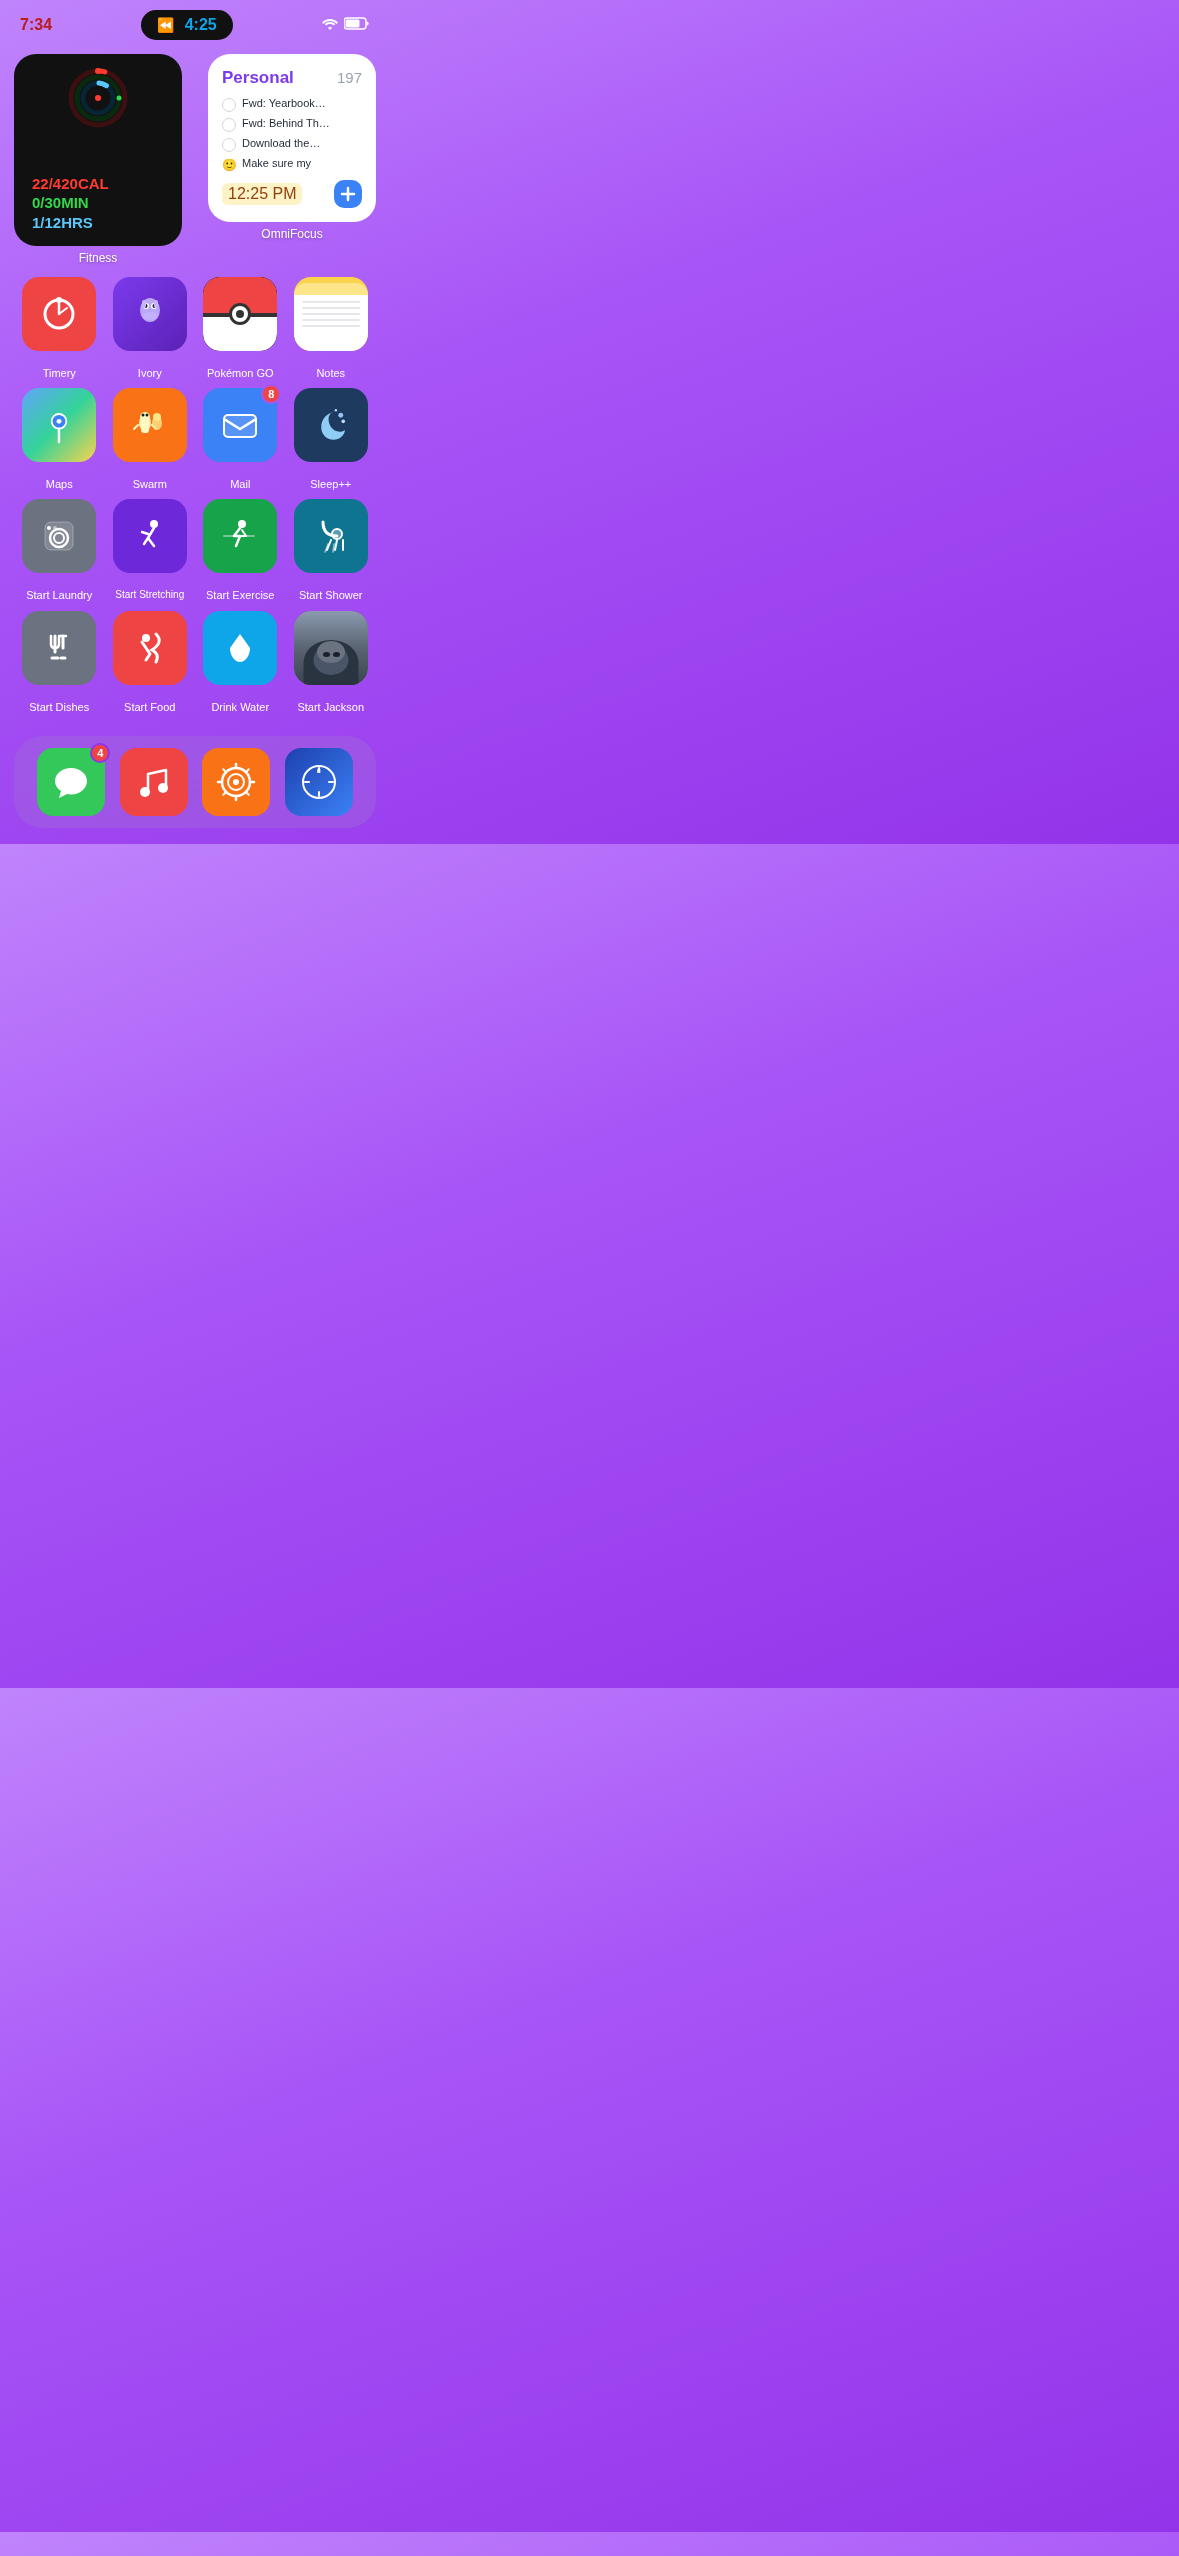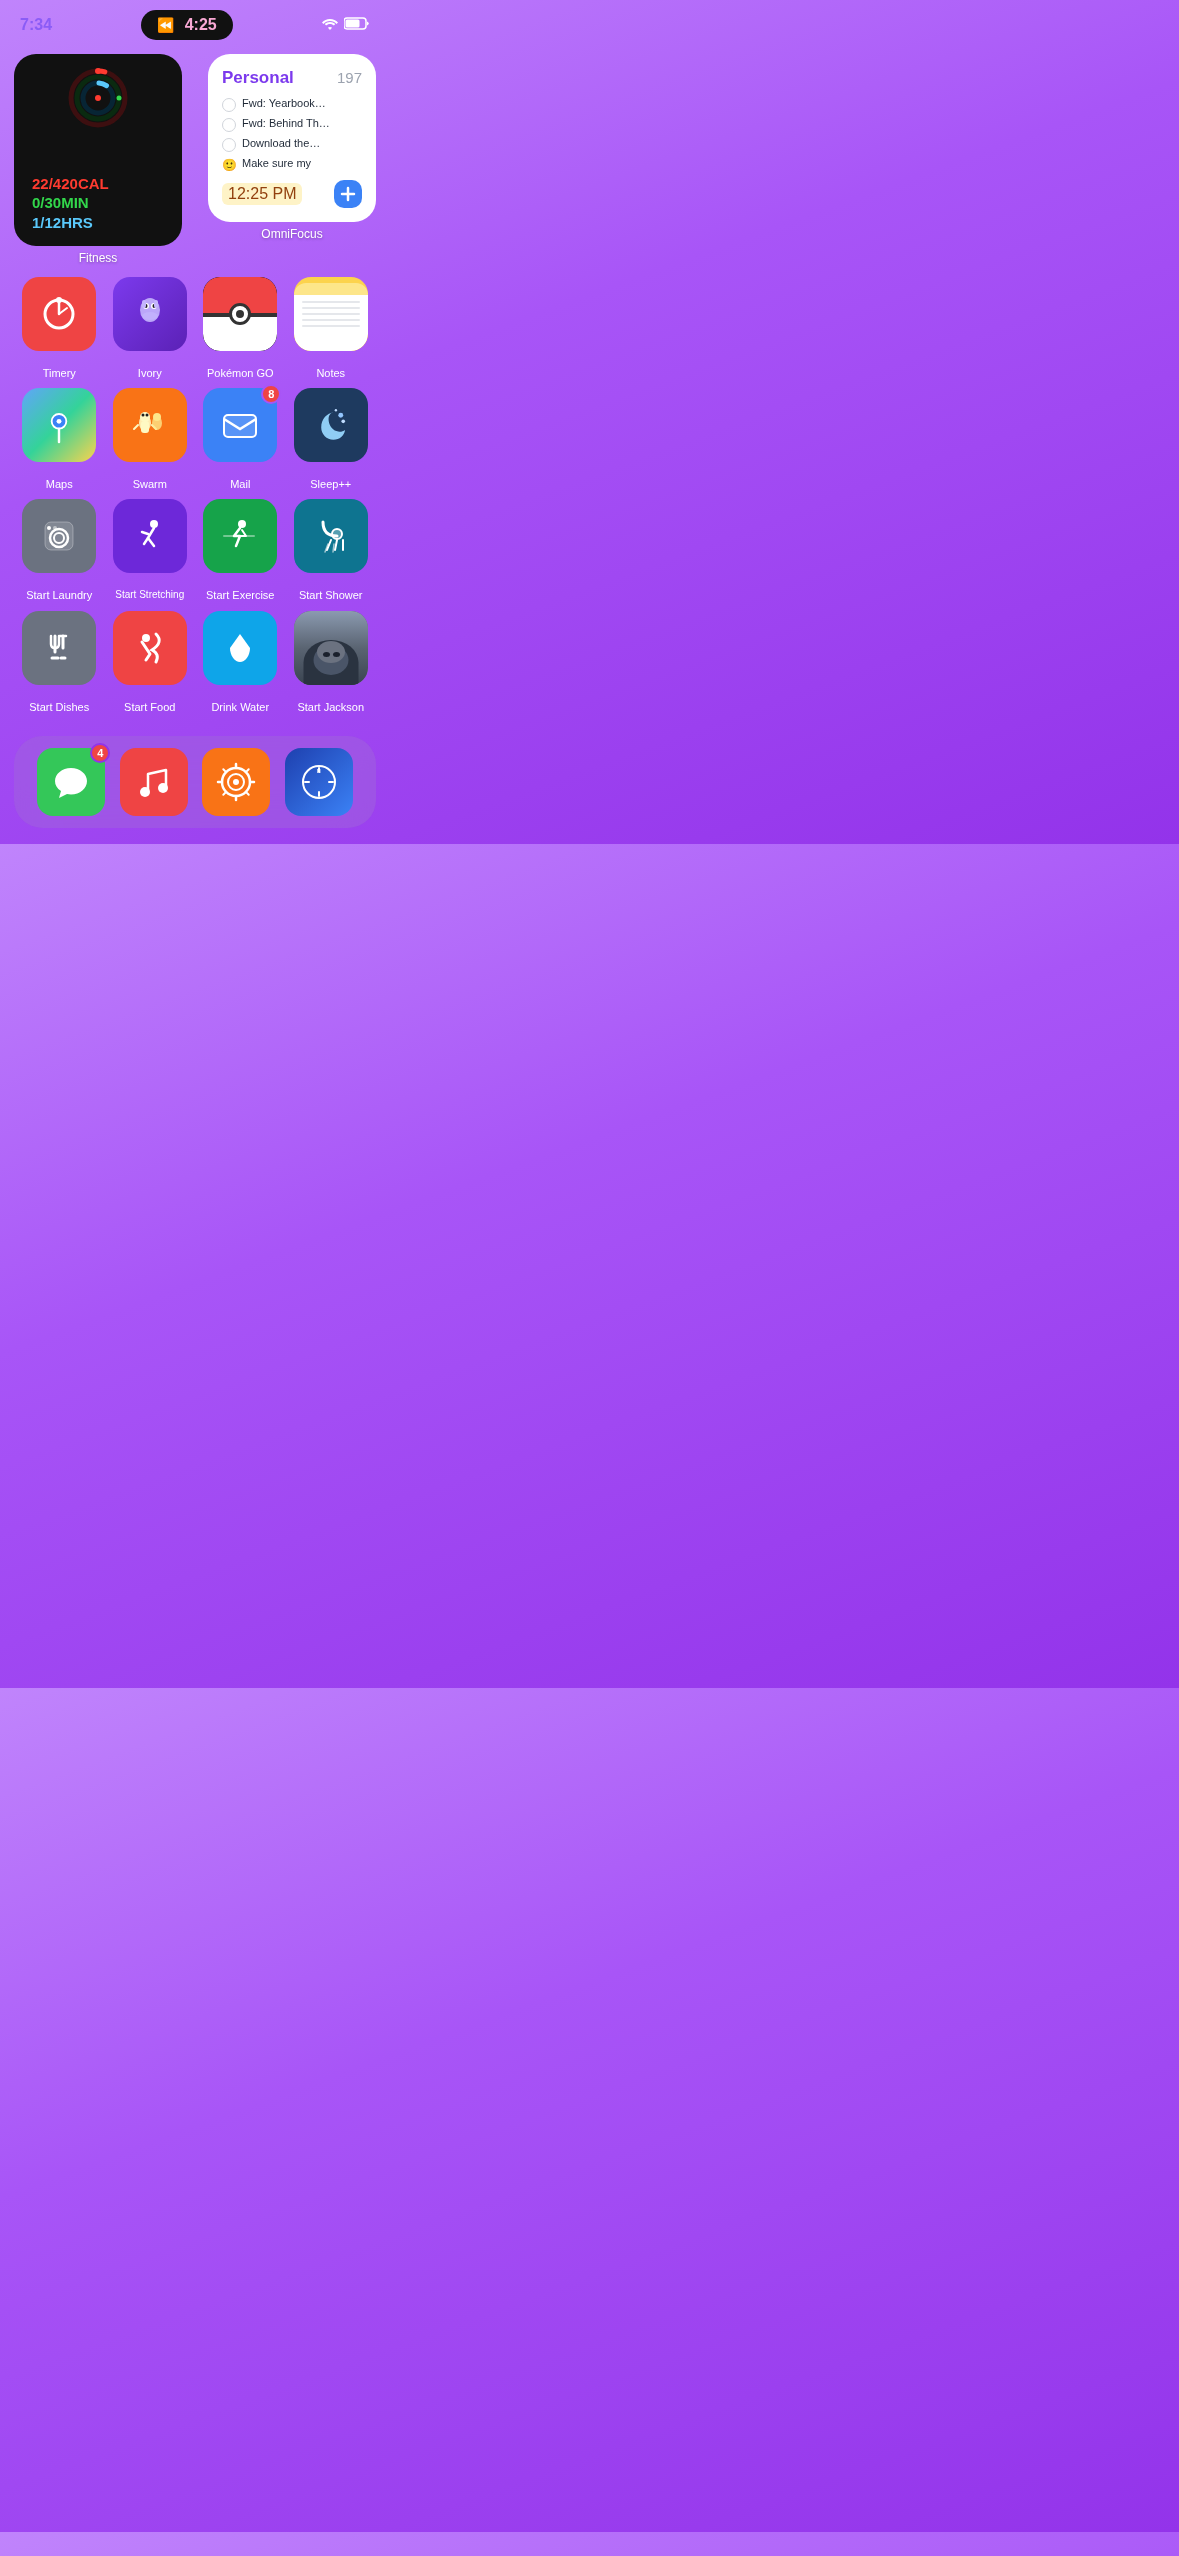--- a/index.html
+++ b/index.html
@@ -16,38 +16,38 @@
 
     
     .status-bar {
       display: flex;
       justify-content: space-between;
       align-items: center;
       padding: 12px 20px 6px;
       height: 44px;
     }
     .status-time {
-      color: #8b5cf6;
+      color: #b91c1c;
       font-size: 16px;
       font-weight: 600;
     }
     .status-center {
       background: #111;
       border-radius: 20px;
       padding: 6px 16px;
       display: flex;
       align-items: center;
       gap: 10px;
     }
     .status-center .timer-icon {
       font-size: 14px;
       color: white;
     }
     .status-center .center-time {
-      color: #f9a8d4;
+      color: #0ea5e9;
       font-size: 16px;
       font-weight: 600;
     }
     .status-right {
       display: flex;
       align-items: center;
       gap: 6px;
     }
 
     

